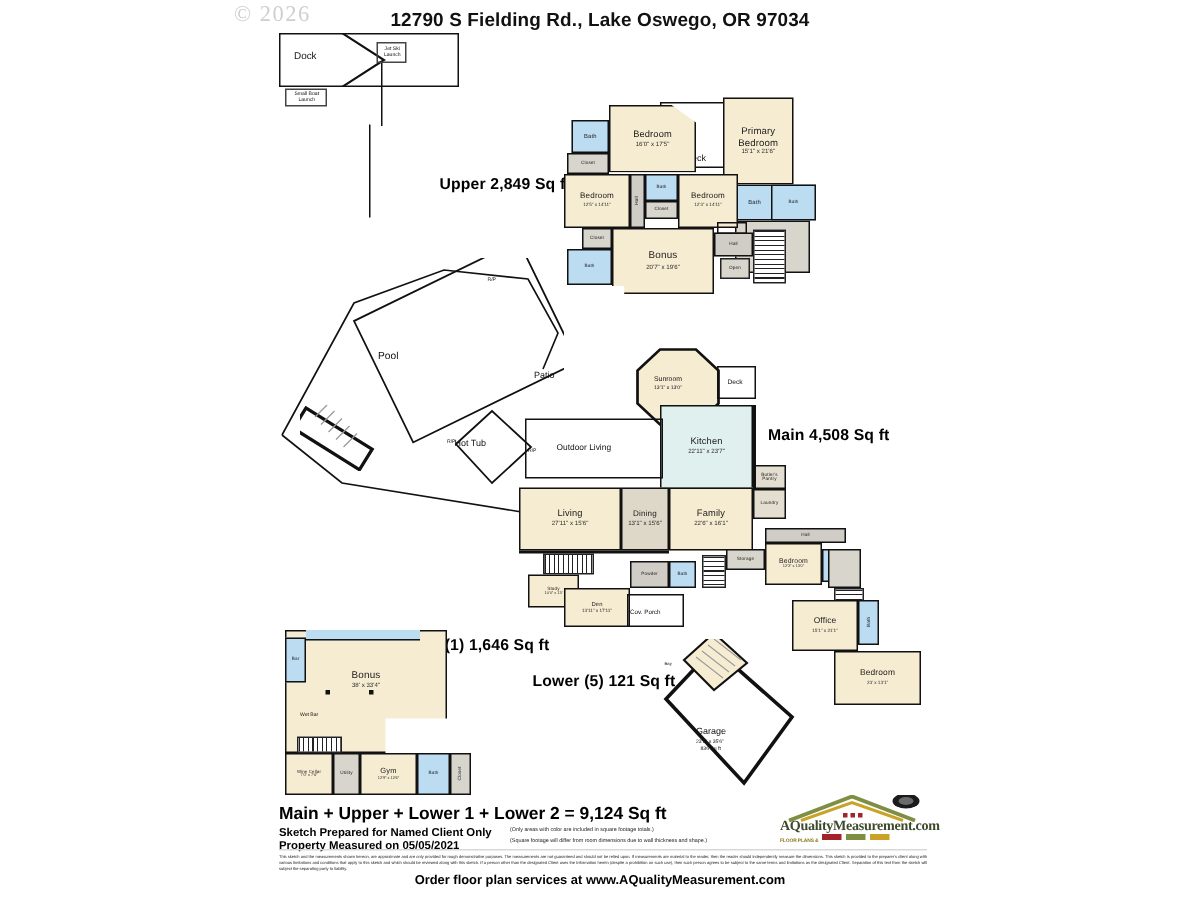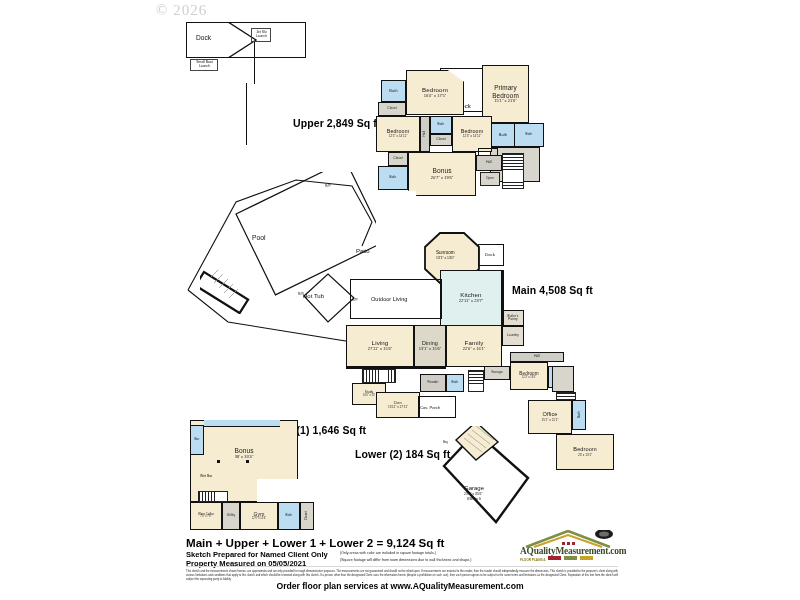--- a/index.html
+++ b/index.html
@@ -138,20 +138,21 @@
   .outline2 { position:absolute; border:1px solid #444; background:transparent; }
   .door-dot { position:absolute; width:2.6px; height:2.6px; background:#111; }
   .wallseg { position:absolute; background:#111; }
 </style>
 </head>
 <body>
 
 <div id="page">
 
   <div id="copyright">© 2026</div>
+  <div id="title">12790 S Fielding Rd., Lake Oswego, OR 97034</div>
 
   <div>
     <div class="outline" style="left:186px;top:22px;width:120px;height:36px;"></div>
 
     <div class="poly" style="left:228px;top:22px;width:40px;height:36px;">
       <svg width="40" height="36" viewBox="0 0 40 36">
         <polyline points="0,0 28,18 0,36" fill="none" stroke="#111" stroke-width="1.4"></polyline>
       </svg>
     </div>
     <div class="lbl" style="left:196px;top:34px;font-size:6.6px;">Dock</div>
@@ -415,21 +416,21 @@
     </div>
     <div class="room c-bath xtiny" style="left:278px;top:502px;width:22px;height:28px;">
       <div class="rn">Bath</div>
     </div>
     <div class="room c-gray xtiny" style="left:300px;top:502px;width:14px;height:28px;">
       <div class="rn" style="transform:rotate(-90deg);">Closet</div>
     </div>
     <div class="stairs" style="left:198px;top:491px;width:30px;height:11px;"></div>
   </div>
 
-  <div class="section-label" style="left:355px;top:448px;">Lower (2)  184 Sq ft</div>
+  <div class="section-label" style="left:355px;top:448px;">Lower (5)  121 Sq ft</div>
 
   <div>
     <div class="poly" style="left:432px;top:426px;width:110px;height:104px;">
       <svg width="110" height="104" viewBox="0 0 110 104">
         <polygon points="12,40 44,6 96,52 64,96" fill="#ffffff" stroke="#111" stroke-width="2.4"></polygon>
         <polygon points="24,14 44,-4 66,16 44,34" fill="#f6ecd2" stroke="#111" stroke-width="1.4"></polygon>
         <g stroke="#999" stroke-width=".7">
           <line x1="40" y1="4" x2="58" y2="18"></line>
             <line x1="44" y1="0" x2="62" y2="14"></line>
           <line x1="36" y1="8" x2="54" y2="22"></line>

